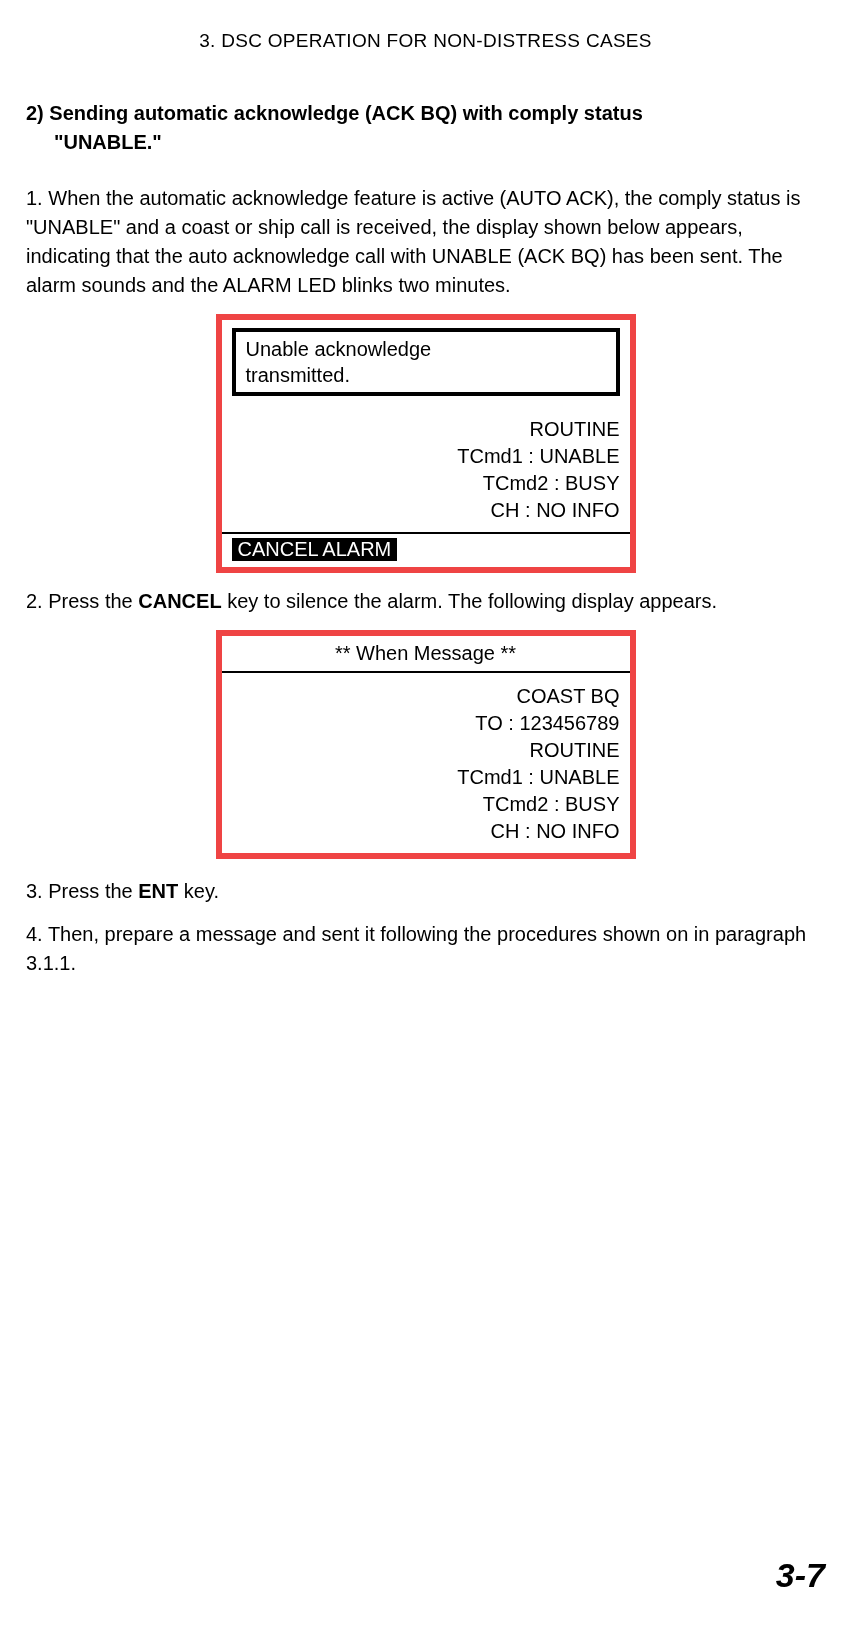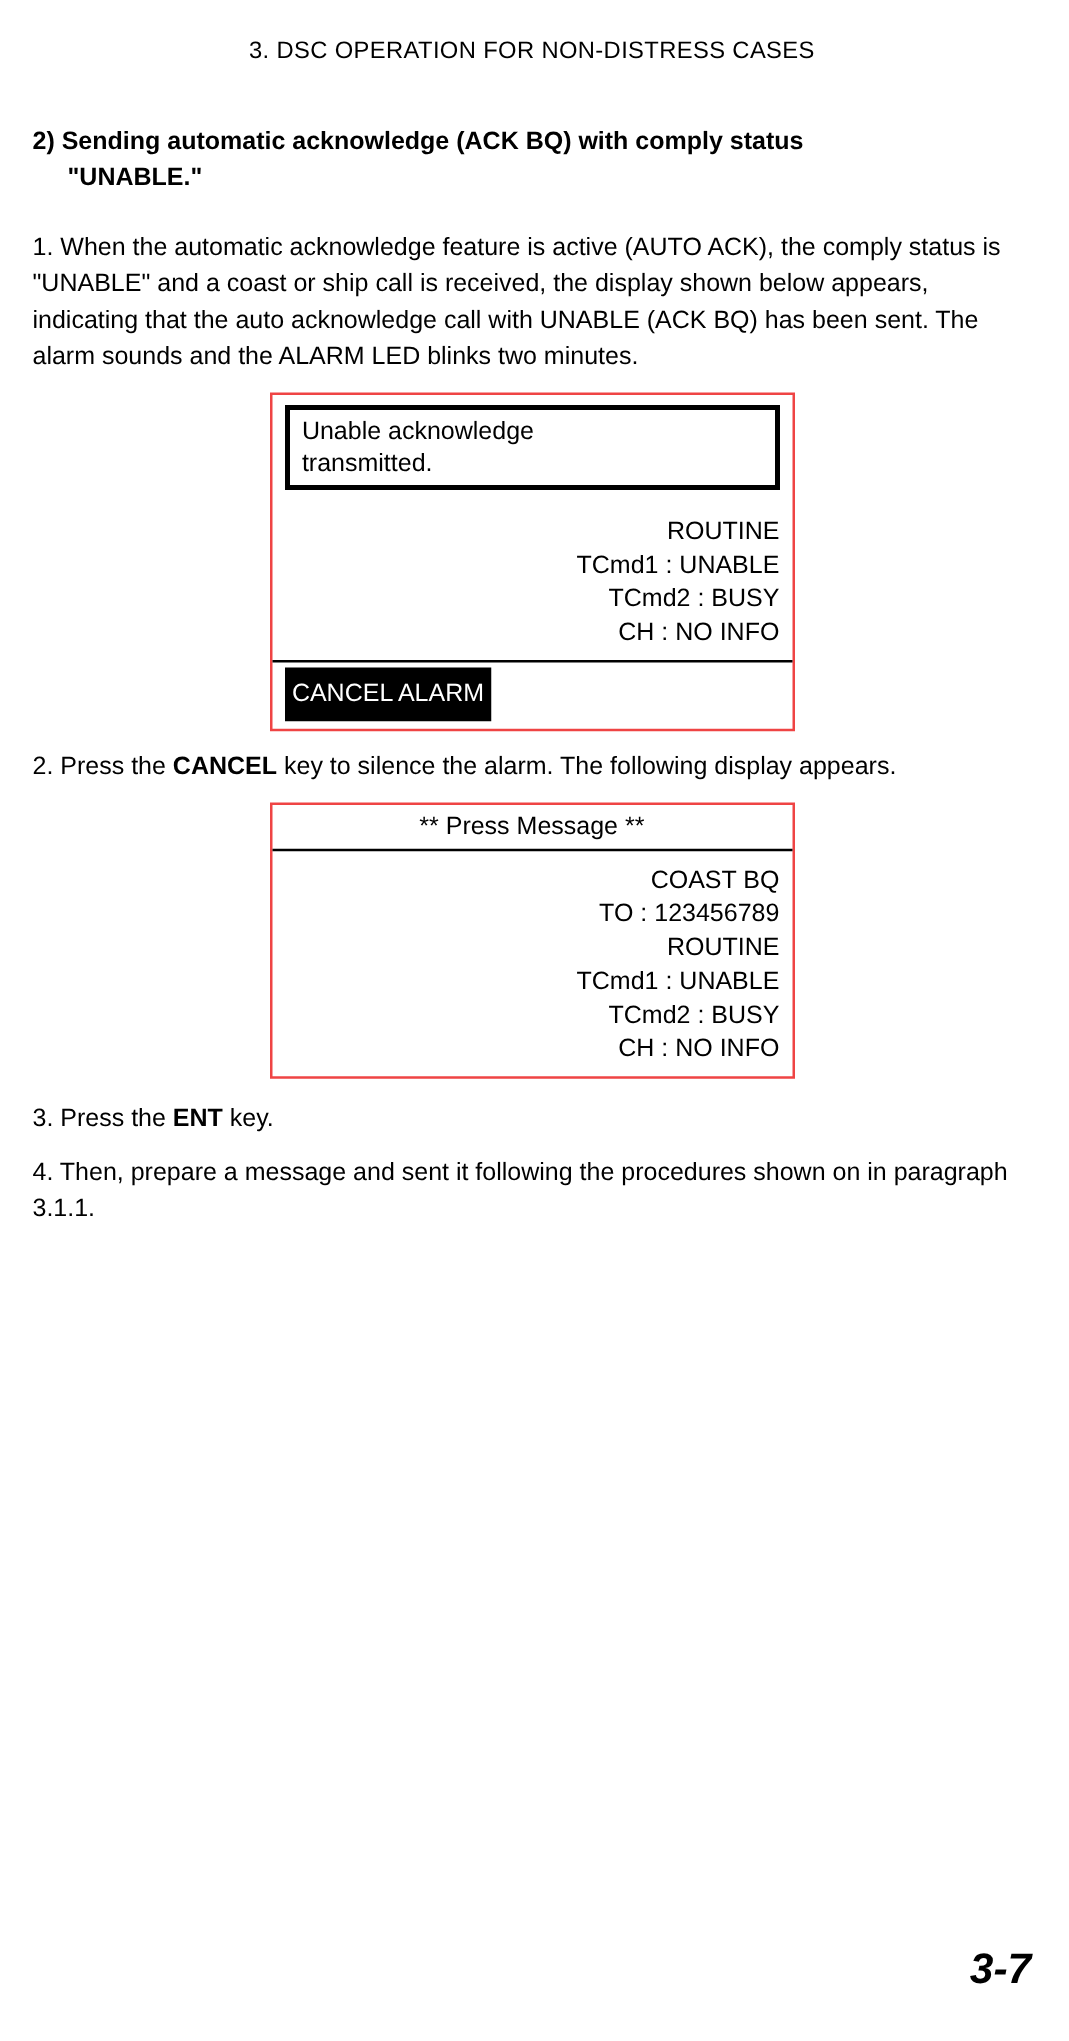--- a/index.html
+++ b/index.html
@@ -37,21 +37,21 @@
       font-size: 20px;
       line-height: 1.45;
       padding-left: 0;
     }
     .step-block {
       margin-bottom: 14px;
     }
     .display-box {
       width: 420px;
       margin: 0 auto 14px auto;
-      border: 2px solid #ef4444;
+      border: 6px solid #ef4444;
     }
     .alert-frame {
       border: 4px solid #000;
       margin: 8px 10px 10px 10px;
       padding: 4px 10px 4px 10px;
       font-size: 20px;
       line-height: 1.3;
     }
     .display-body {
       padding: 10px 10px 8px 22px;
@@ -60,21 +60,21 @@
       text-align: right;
     }
     .display-footer {
       border-top: 2px solid #000;
       padding: 4px 10px 6px 10px;
     }
     .inverse-label {
       display: inline-block;
       background: #000;
       color: #fff;
-      padding: 10px 6px;
+      padding: 0 6px;
       font-size: 20px;
     }
     .display-header {
       text-align: center;
       font-size: 20px;
       padding: 6px 0 6px 0;
       border-bottom: 2px solid #000;
     }
     .page-number {
       position: absolute;
@@ -123,21 +123,21 @@
   </div>
 </div>
 
 <div class="step-block">
   <div class="body-text">
     <span>2. Press the </span><span class="cancel-strong">CANCEL</span><span> key to silence the alarm. The following display appears.</span>
   </div>
 </div>
 
 <div class="display-box">
-  <div class="display-header">** Press Message **</div>
+  <div class="display-header">** When Message **</div>
   <div class="display-body">
     <div>COAST BQ</div>
     <div>TO : 123456789</div>
     <div>ROUTINE</div>
     <div>TCmd1 : UNABLE</div>
     <div>TCmd2 : BUSY</div>
     <div>CH : NO INFO</div>
   </div>
 </div>
 

